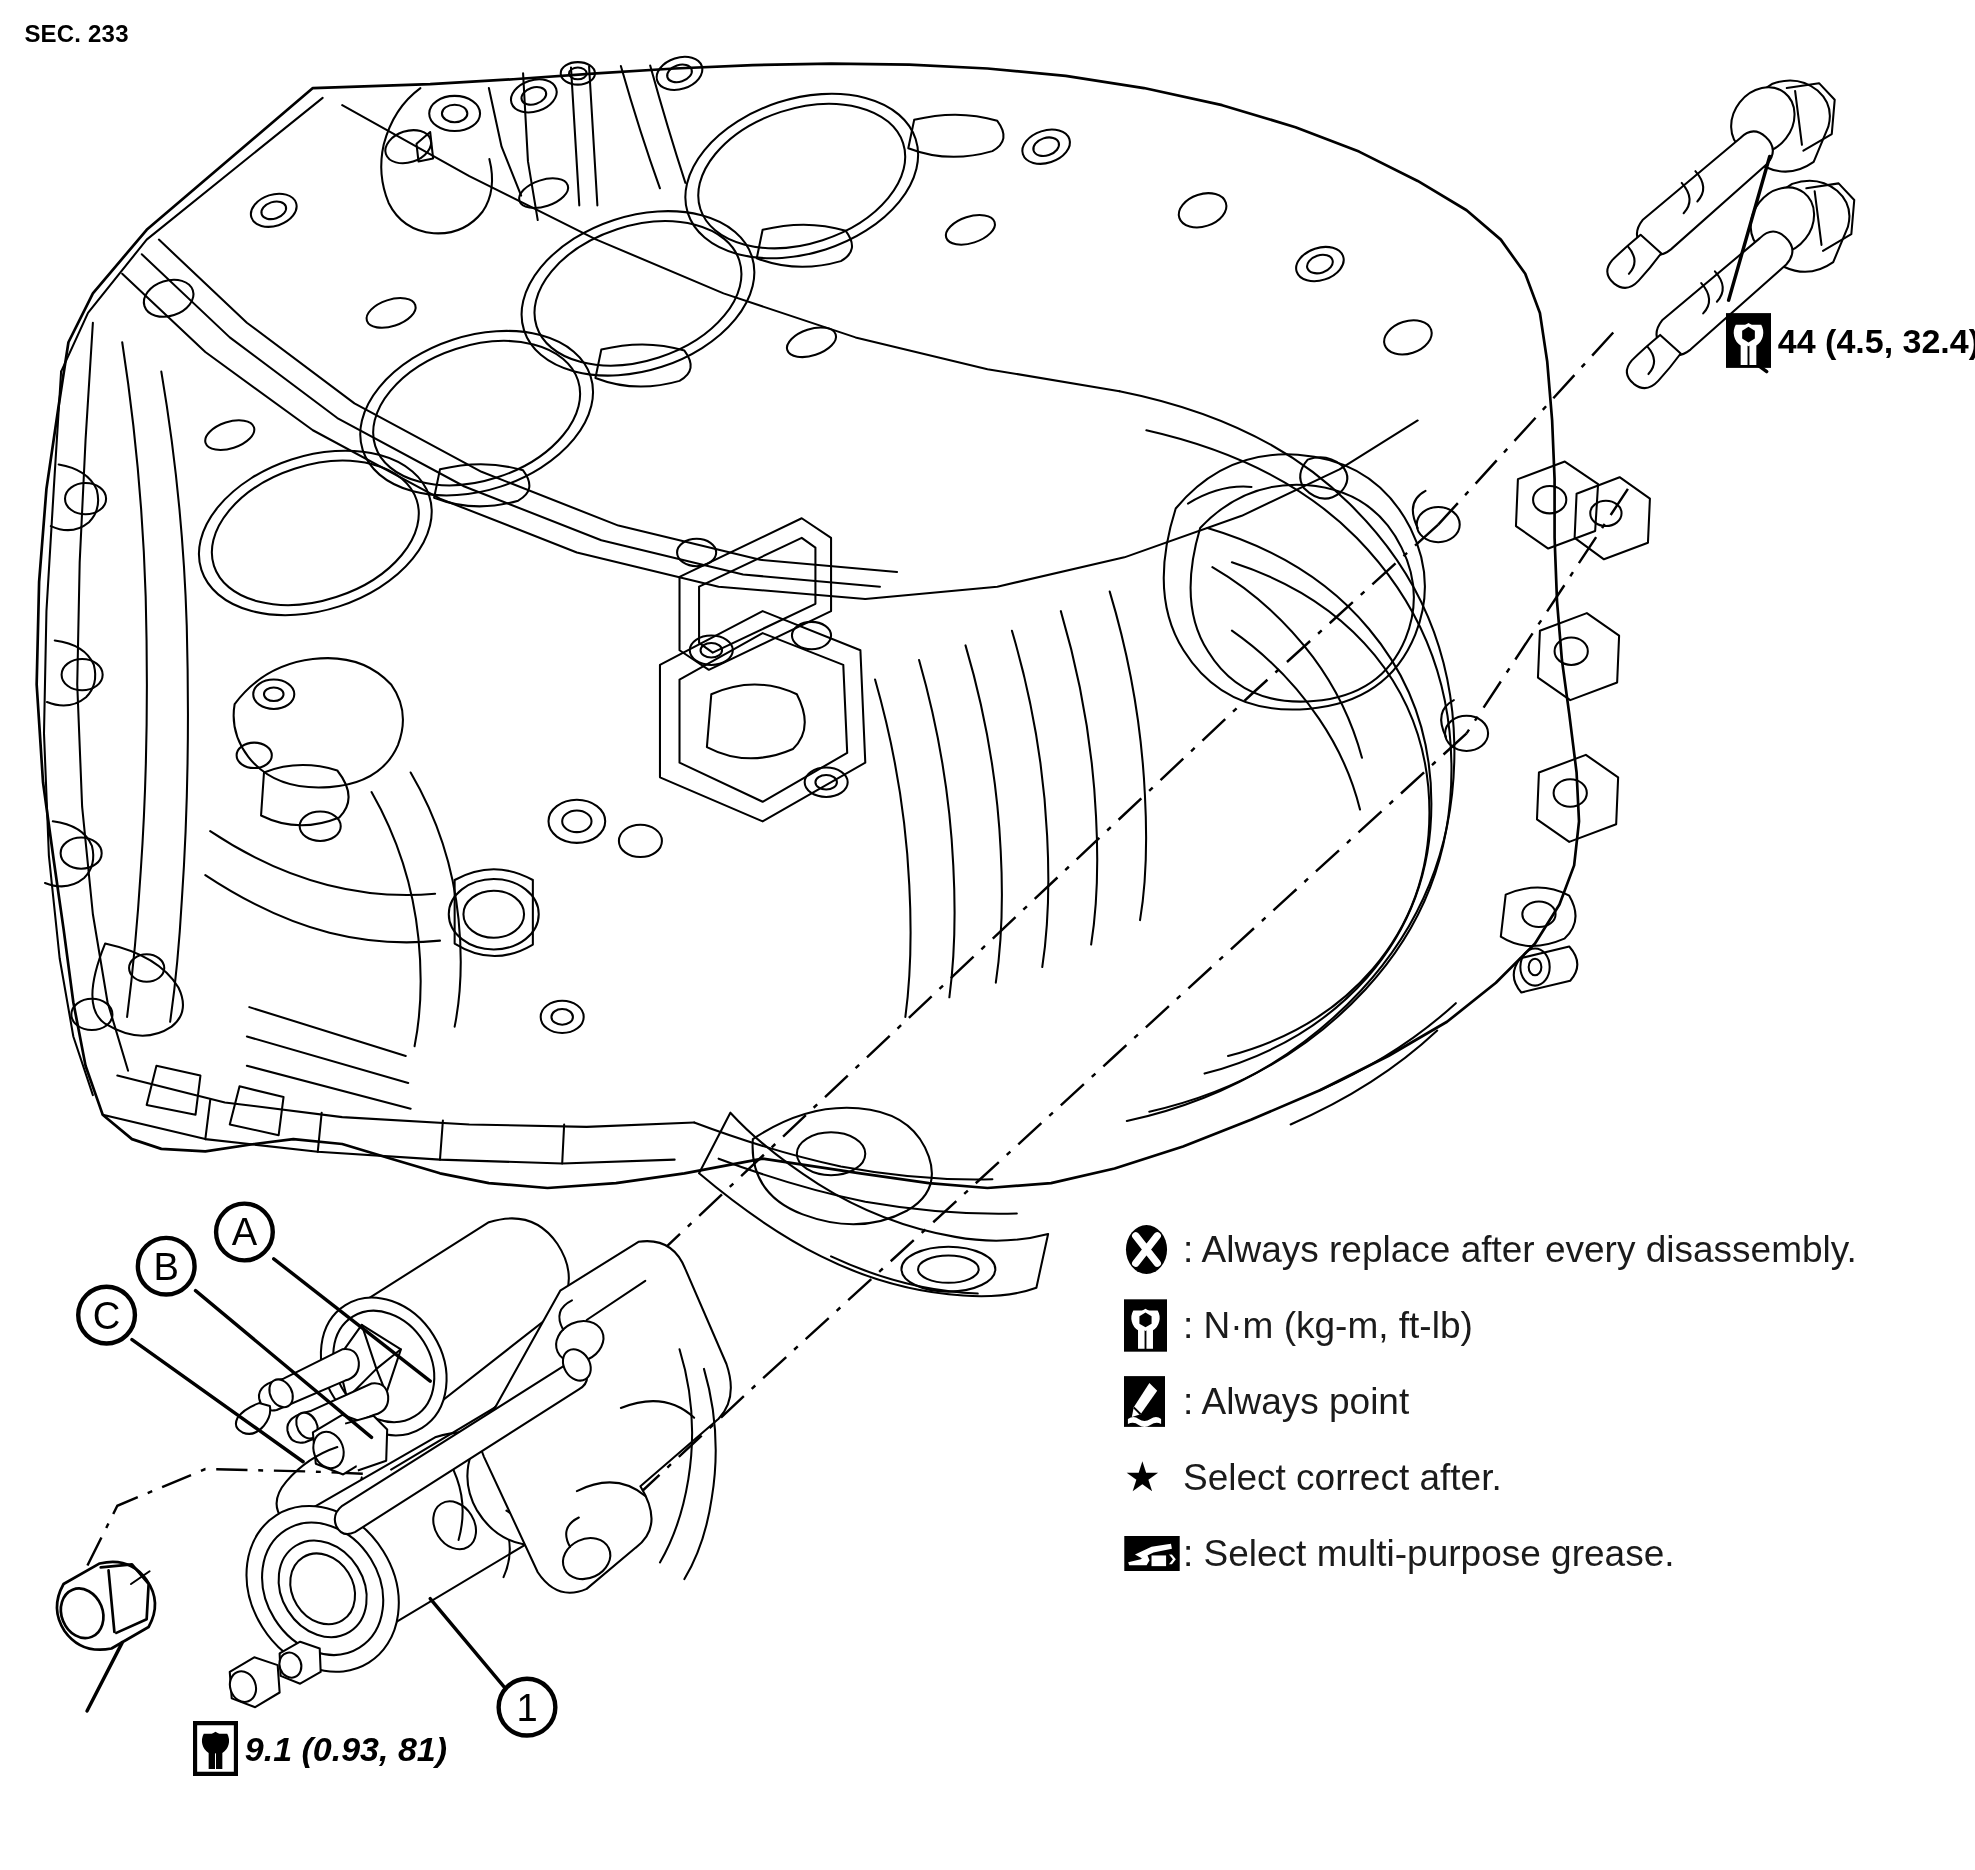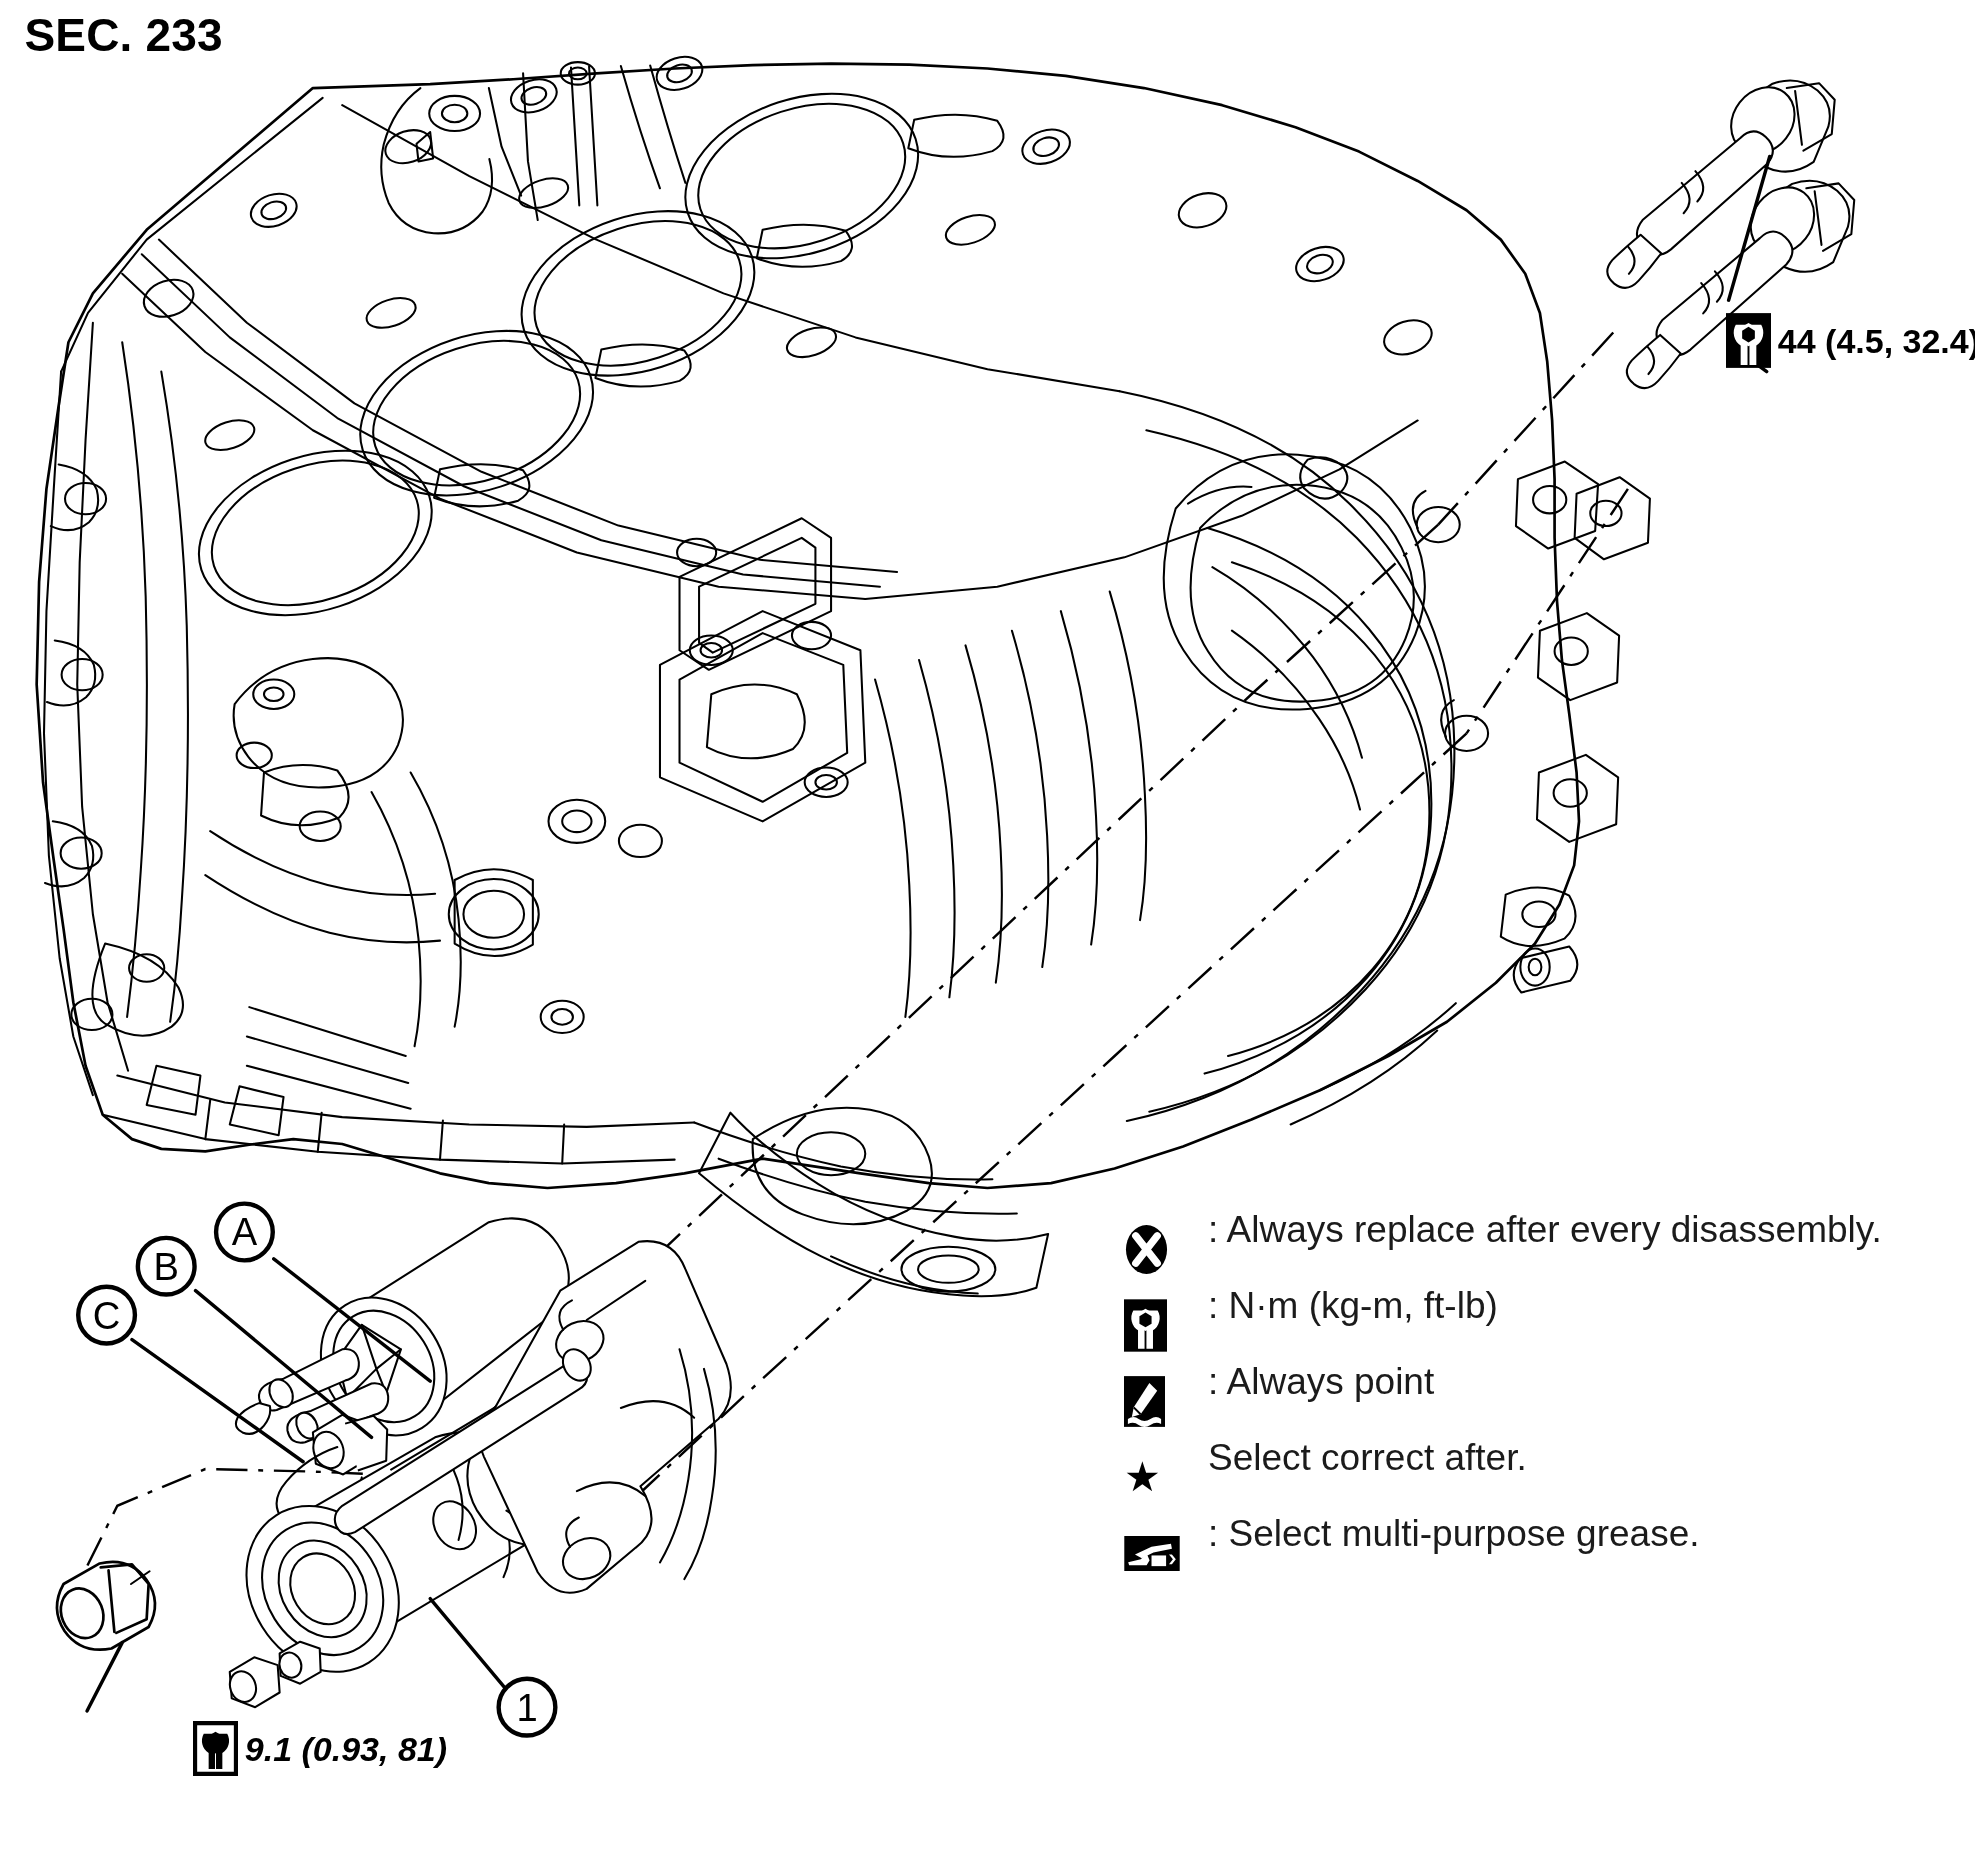--- a/index.html
+++ b/index.html
@@ -1,29 +1,29 @@
 <!DOCTYPE html>
 <html style="font-size:7.8px"><head>
 <meta charset="utf-8">
 <style>
   html,body{margin:0;padding:0;background:#fff;}
   body{font-family:"Liberation Sans", sans-serif;}
   #page{position:relative;width:1975px;height:1871px;background:#ffffff;overflow:hidden;}
   #art{position:absolute;left:0;top:0;width:1975px;height:1871px;}
-  .sec-title{position:absolute;left:24.4px;top:8px;font-size:46px;font-weight:bold;color:#000;letter-spacing:0.2px;white-space:nowrap;}
+  .sec-title{position:absolute;left:24.4px;top:20px;font-size:24px;font-weight:bold;color:#000;letter-spacing:0.2px;white-space:nowrap;}
   .torque-callout{position:absolute;display:flex;align-items:center;gap:6.8px;white-space:nowrap;}
   .torque-callout .tq-text{font-size:34px;font-weight:bold;color:#000;line-height:1;}
   #torque-top{left:1726px;top:313px;}
   #torque-bottom{left:193px;top:1721px;font-style:italic;}
   
   .ico{display:inline-block;flex:0 0 auto;}
   .ico svg{display:block;}
   
   #legend{position:absolute;left:1124px;top:1211px;width:841px;}
-  .leg-row{display:flex;height:76px;gap:25px;}
+  .leg-row{display:flex;align-items:center;height:76px;}
   .leg-row .leg-ico{width:59px;flex:0 0 59px;display:flex;align-items:center;justify-content:flex-start;}
   .leg-row .leg-text{font-size:37px;color:#1b1b1b;white-space:nowrap;line-height:1;}
   #leg-row-star .leg-ico{justify-content:flex-start;}
   .star-glyph{font-size:41px;line-height:1;color:#000;}
 </style>
 </head>
 <body>
 
 <div id="page">
 

